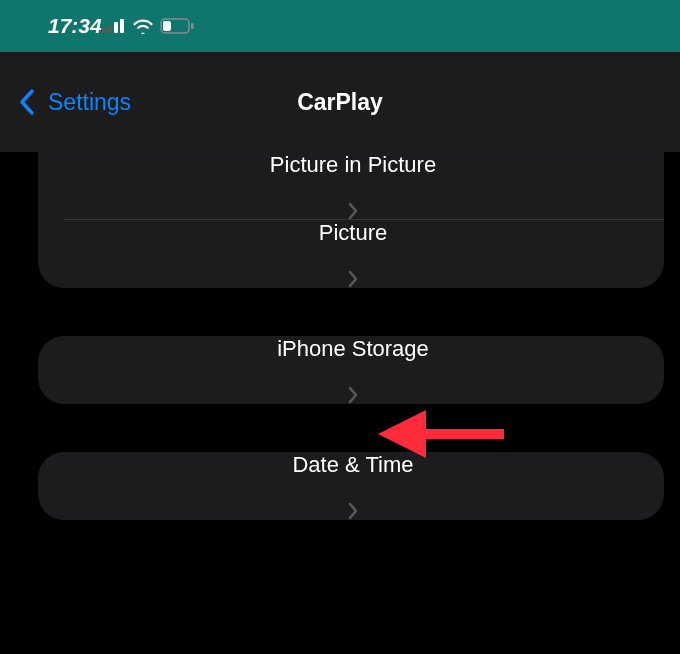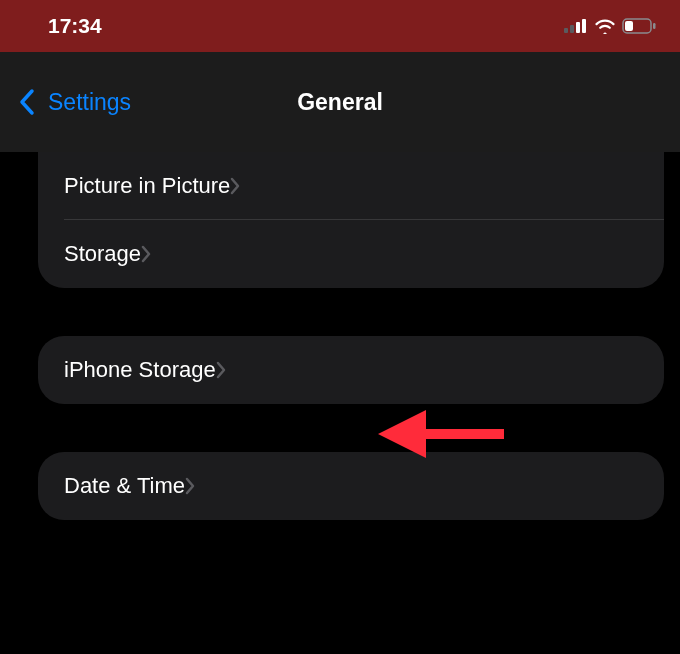--- a/index.html
+++ b/index.html
@@ -11,25 +11,25 @@
     }
     body {
       width: 680px;
       height: 654px;
       background: #000000;
       position: relative;
       overflow: hidden;
     }
     .status-bar {
       height: 52px;
-      background: #7f1d1d;
+      background: #0f766e;
       display: flex;
       align-items: center;
-      justify-content: space-between;
       padding: 0 24px 0 48px;
+      font-style: italic;
     }
     .time {
       color: #fff;
       font-size: 21px;
       font-weight: 600;
     }
     .status-icons {
       display: flex;
       align-items: center;
       gap: 6px;
@@ -67,23 +67,25 @@
       margin-bottom: 48px;
     }
     .group.first {
       border-top-left-radius: 0;
       border-top-right-radius: 0;
       margin-top: 0;
     }
     .row {
       display: flex;
       align-items: center;
+      justify-content: space-between;
       height: 68px;
       padding: 0 22px 0 26px;
       position: relative;
+      flex-direction: column;
     }
     .row:not(:last-child)::after {
       content: "";
       position: absolute;
       left: 26px;
       right: 0;
       bottom: 0;
       height: 1px;
       background: rgba(255,255,255,0.12);
     }
@@ -127,34 +129,34 @@
   </div>
 </div>
 
 <div class="nav-bar">
   <div class="back-link">
     <svg width="18" height="28" viewBox="0 0 18 28">
       <path d="M14 3 L4 14 L14 25" stroke="#0a84ff" stroke-width="3.5" fill="none" stroke-linecap="round" stroke-linejoin="round"></path>
     </svg>
     <span>Settings</span>
   </div>
-  <div class="page-title">General</div>
+  <div class="page-title">CarPlay</div>
 </div>
 
 <div class="content">
 
   <div class="group first">
     <div class="row">
       <span class="row-label">Picture in Picture</span>
       <svg class="chevron" width="10" height="18" viewBox="0 0 10 18">
           <path d="M2 2 L8 9 L2 16" stroke="#5a5a5e" stroke-width="2.5" fill="none" stroke-linecap="round" stroke-linejoin="round"></path>
         </svg>
     </div>
     <div class="row">
-      <span class="row-label">Storage</span>
+      <span class="row-label">Picture</span>
       <svg class="chevron" width="10" height="18" viewBox="0 0 10 18">
           <path d="M2 2 L8 9 L2 16" stroke="#5a5a5e" stroke-width="2.5" fill="none" stroke-linecap="round" stroke-linejoin="round"></path>
         </svg>
     </div>
   </div>
 
   <div class="group">
     <div class="row">
       <span class="row-label">iPhone Storage</span>
       <svg class="chevron" width="10" height="18" viewBox="0 0 10 18">

